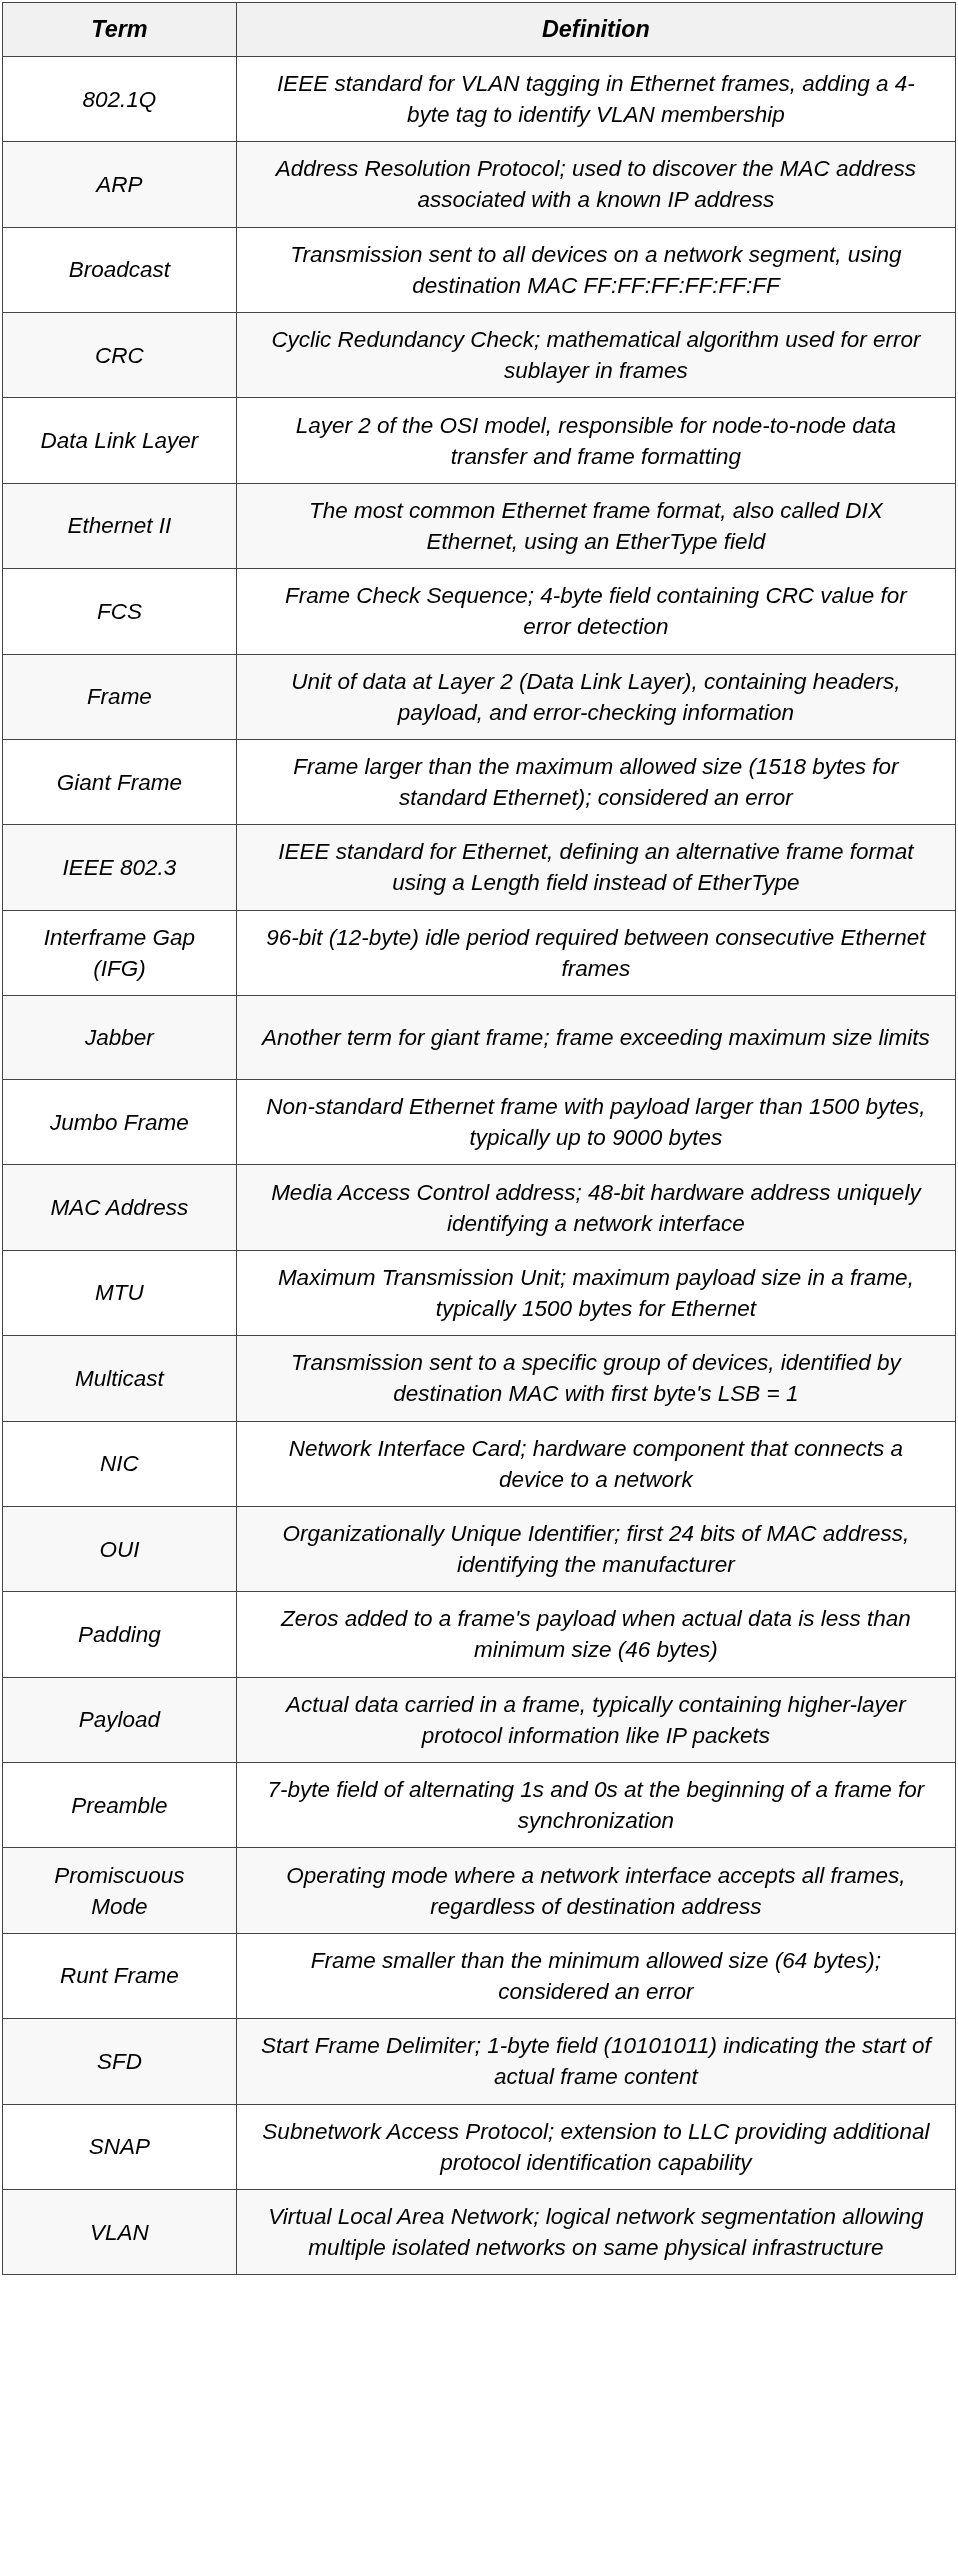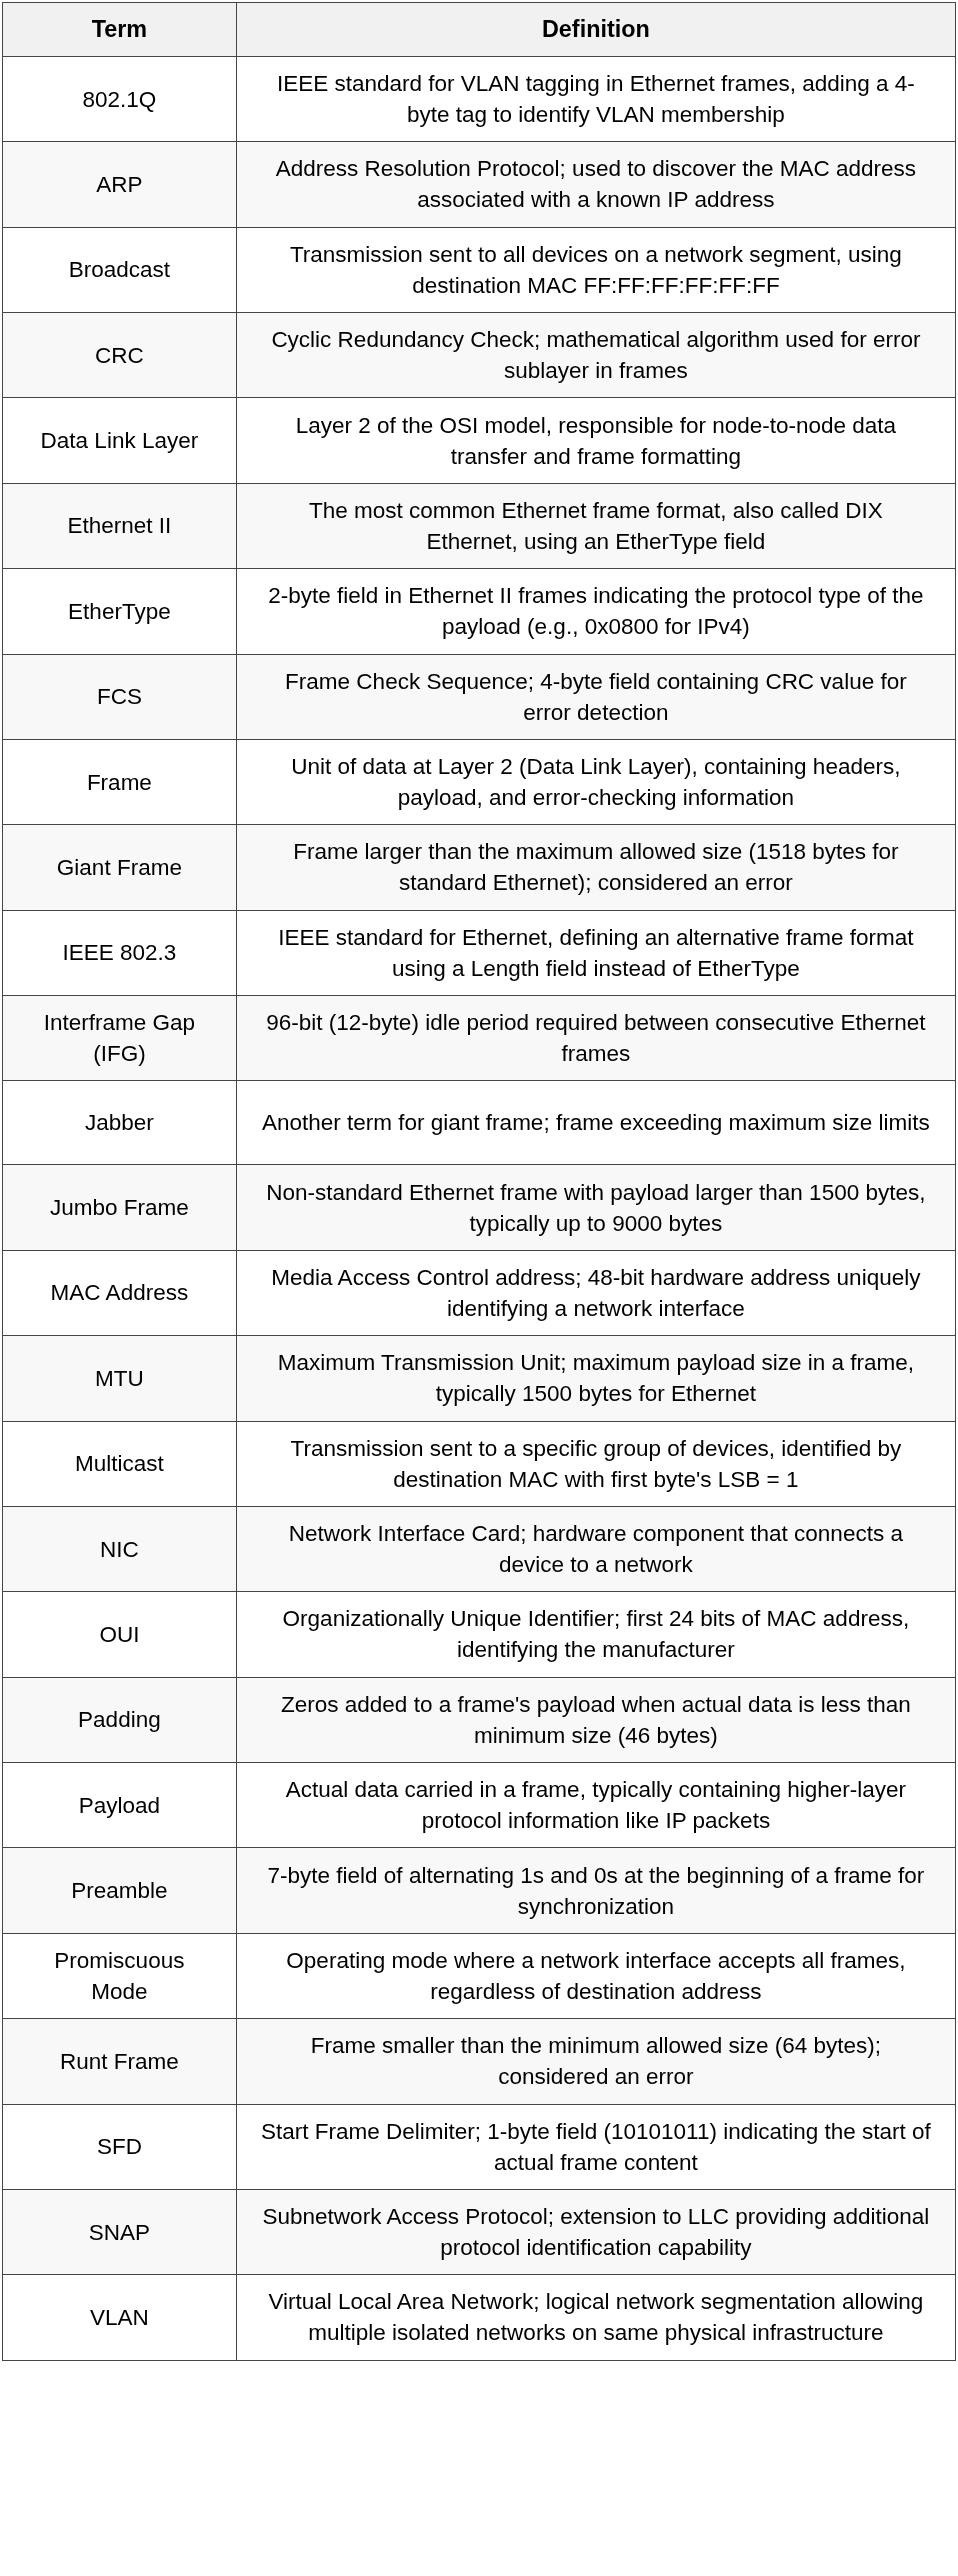--- a/index.html
+++ b/index.html
@@ -25,20 +25,21 @@
   table.glossary {
     border-collapse: collapse;
     width: 954px;
     table-layout: fixed;
   }
   table.glossary th,
   table.glossary td {
     border: 1.9px solid var(--border-color);
     text-align: center;
     vertical-align: middle;
+    font-style: italic;
   }
   table.glossary th {
     height: 54px;
     background: var(--header-bg);
     font-size: 23.4px;
     font-weight: bold;
     padding: 3.7px 7.5px;
   }
   th.col-term, td.cell-term { width: 234px; }
   table.glossary td {
@@ -83,24 +84,20 @@
           <td class="cell-term">CRC</td>
           <td class="cell-def">Cyclic Redundancy Check; mathematical algorithm used for error sublayer in frames</td>
         </tr>
         <tr>
           <td class="cell-term">Data Link Layer</td>
           <td class="cell-def">Layer 2 of the OSI model, responsible for node-to-node data transfer and frame formatting</td>
         </tr>
         <tr>
           <td class="cell-term">Ethernet II</td>
           <td class="cell-def">The most common Ethernet frame format, also called DIX Ethernet, using an EtherType field</td>
-        </tr>
-        <tr>
-          <td class="cell-term">EtherType</td>
-          <td class="cell-def">2-byte field in Ethernet II frames indicating the protocol type of the payload (e.g., 0x0800 for IPv4)</td>
         </tr>
         <tr>
           <td class="cell-term">FCS</td>
           <td class="cell-def">Frame Check Sequence; 4-byte field containing CRC value for error detection</td>
         </tr>
         <tr>
           <td class="cell-term">Frame</td>
           <td class="cell-def">Unit of data at Layer 2 (Data Link Layer), containing headers, payload, and error-checking information</td>
         </tr>
         <tr>

